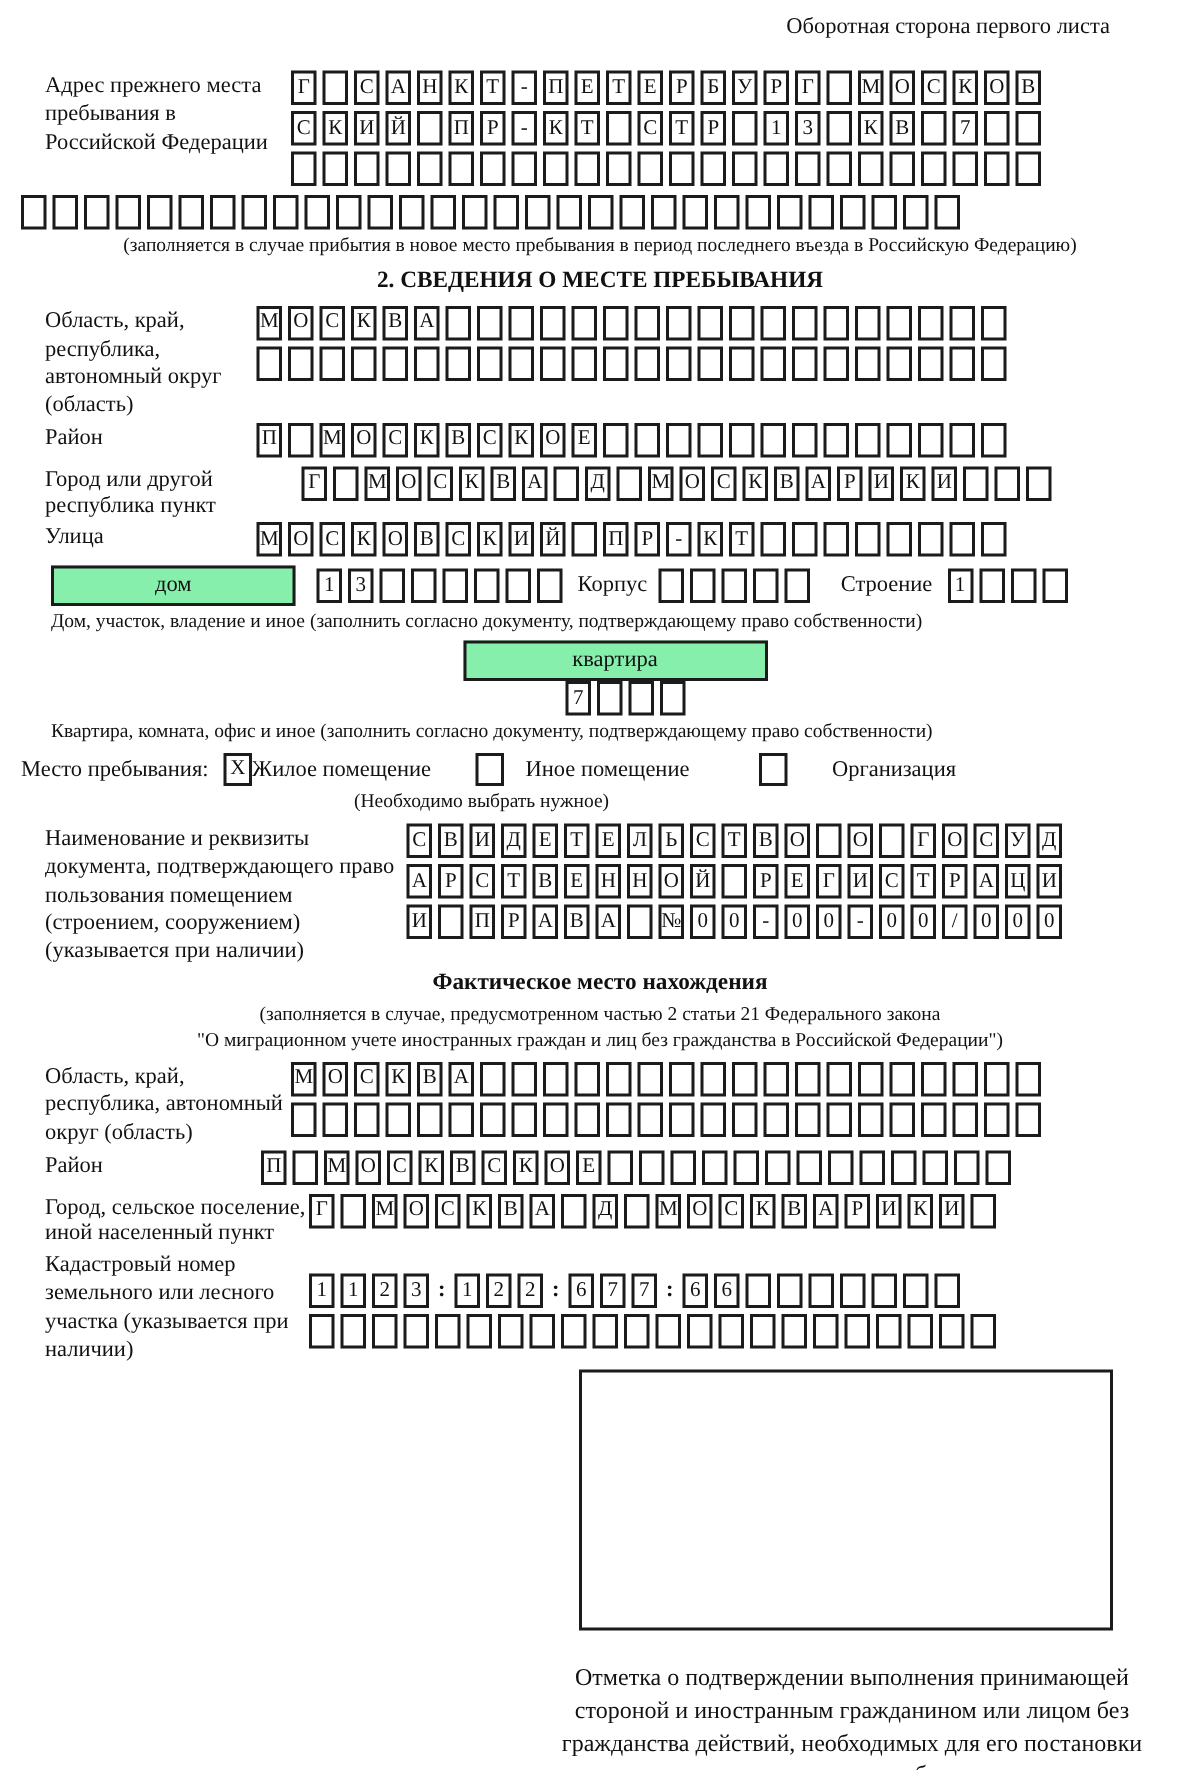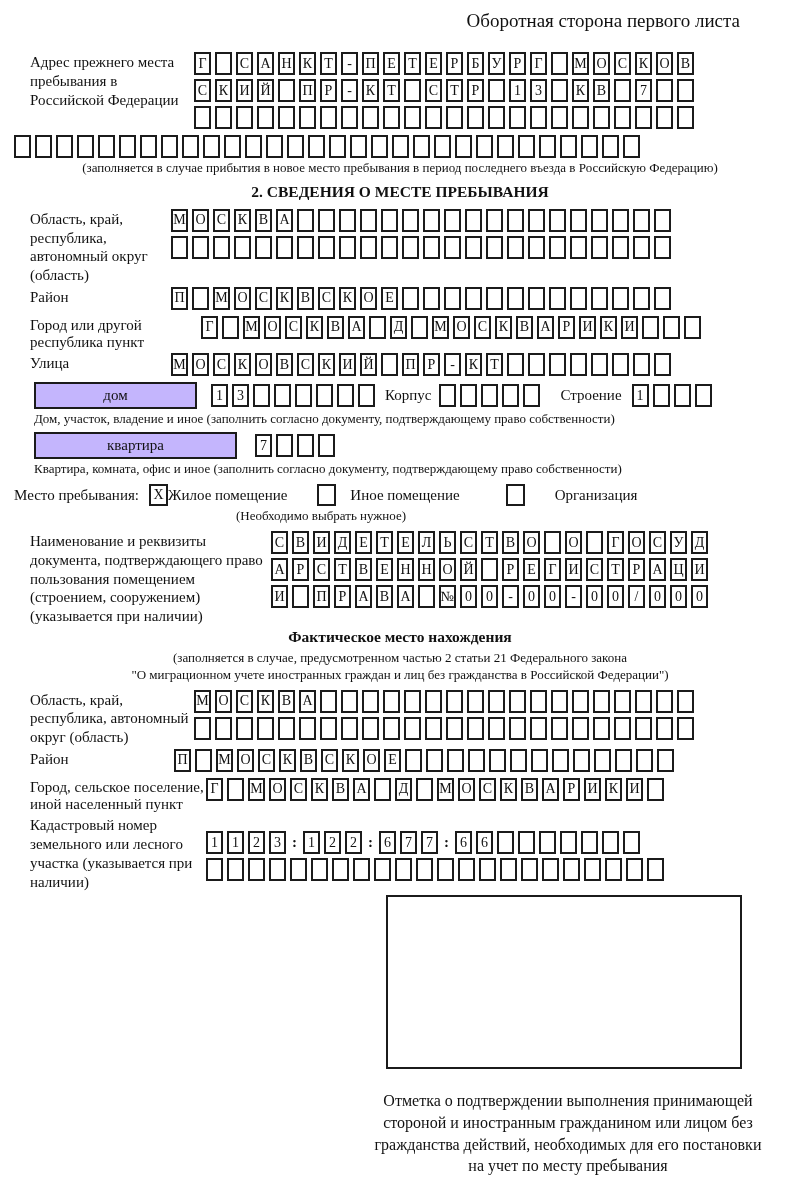--- a/index.html
+++ b/index.html
@@ -2,39 +2,39 @@
 <html><head>
 <meta charset="utf-8">
 <style>
   * { box-sizing: border-box; margin: 0; padding: 0; }
   html,body { background:#fff; }
   body {
     width: 800px; height: 1180px;
     font-family: "Liberation Serif", "DejaVu Serif", serif;
     color: #111; font-size: 15px; padding: 10px 14px 0 14px; overflow: hidden;
   }
-  .hdr-right { text-align: right; padding-right: 46px; margin-bottom: 20px; font-size: 19px; }
+  .hdr-right { text-align: right; padding-right: 46px; margin-bottom: 20px; font-size: 15px; }
   .fieldrow { display: flex; align-items: flex-start; margin-left: 16px; }
   .lbl { flex: none; line-height: 1.25; padding-top: 1px; }
   .rows { display: flex; flex-direction: column; }
   .cellrow { display: flex; margin-bottom: 4px; }
   .cell {
     width: 17px; height: 23px; flex: none;
     border: 2px solid #1b1b1b; margin-right: 4px; background: #fff;
     display: inline-flex; align-items: center; justify-content: center;
     font-size: 14px; line-height: 1;
   }
   .sep { width: 9px; flex: none; align-self: center; text-align: center;
          font-weight: bold; font-size: 15px; margin-right: 4px; }
   .note { font-size: 13px; line-height: 1.3; }
   .note-center { text-align: center; }
   .sec-title { text-align: center; font-weight: bold; font-size: 15.5px; margin: 2px 0 8px 0; }
   .wide-label-box {
     border: 2px solid #1b1b1b; height: 27px; display: inline-flex; flex: none;
-    align-items: center; justify-content: center; font-size: 15px; background:#c4b5fd;
+    align-items: center; justify-content: center; font-size: 15px; background:#86efac;
   }
   .inline-row { display: flex; align-items: center; }
   .cb {
     width: 19px; height: 22px; flex: none; border: 2px solid #1b1b1b;
     display: inline-flex; align-items: center; justify-content: center;
     font-size: 14px; background: #fff;
   }
   .stamp-wrap { width: 392px; margin-left: auto; margin-right: 22px; }
   .stamp-box { width: 356px; height: 174px; border: 2px solid #1b1b1b; margin-left: 14px; background:#fff; }
   .stamp-note { text-align: center; font-size: 16px; line-height: 1.35; margin-top: 21px; }
@@ -335,21 +335,21 @@
   <div style="margin:0 10px 0 16px; flex:none;">Строение</div>
   <div class="cellrow" style="margin:0;">
       <span class="cell">1</span>
       <span class="cell"></span>
       <span class="cell"></span>
       <span class="cell"></span>
     </div>
 </div>
 <div class="note mb4" style="padding-left:20px;">Дом, участок, владение и иное (заполнить согласно документу, подтверждающему право собственности)</div>
 
-<div class="inline-row mb2" style="margin-left:20px;">
+<div class="inline-row mb2" style="margin-left:20px;flex-direction:column;">
   <div class="wide-label-box" style="width:203px;">квартира</div>
   <div class="cellrow" style="margin:0 0 0 18px;">
       <span class="cell">7</span>
       <span class="cell"></span>
       <span class="cell"></span>
       <span class="cell"></span>
     </div>
 </div>
 <div class="note mb6" style="padding-left:20px;">Квартира, комната, офис и иное (заполнить согласно документу, подтверждающему право собственности)</div>
 

